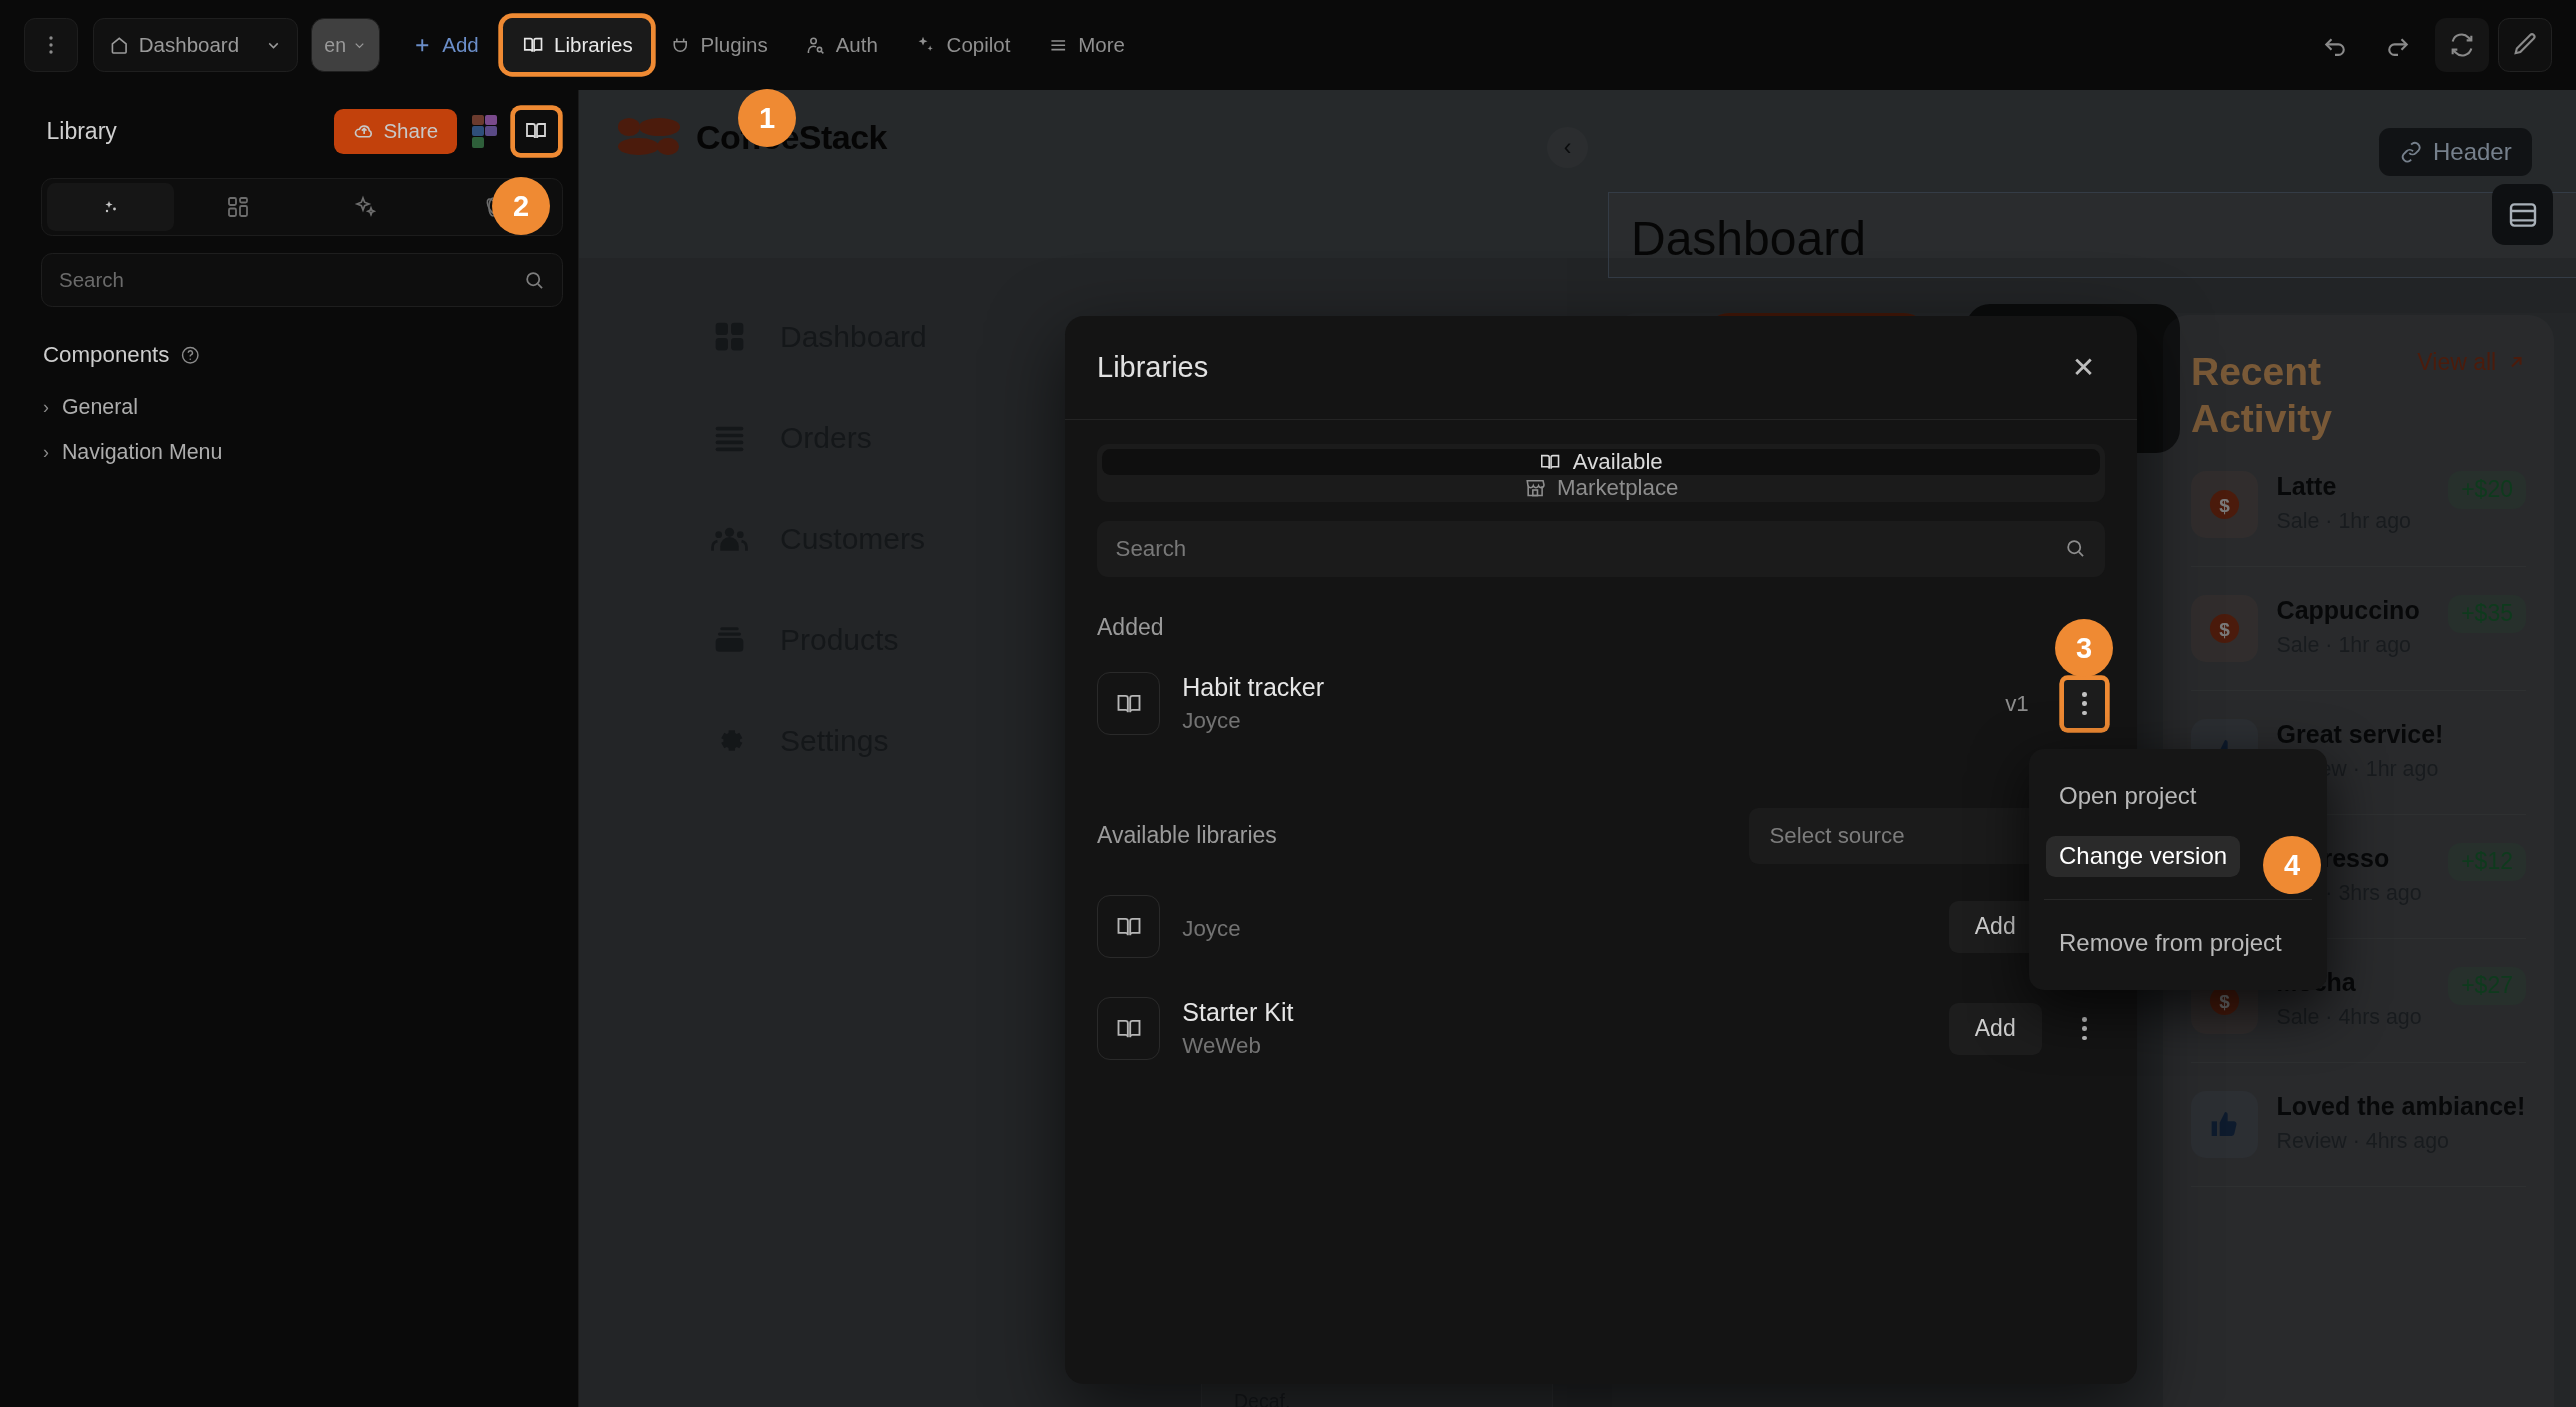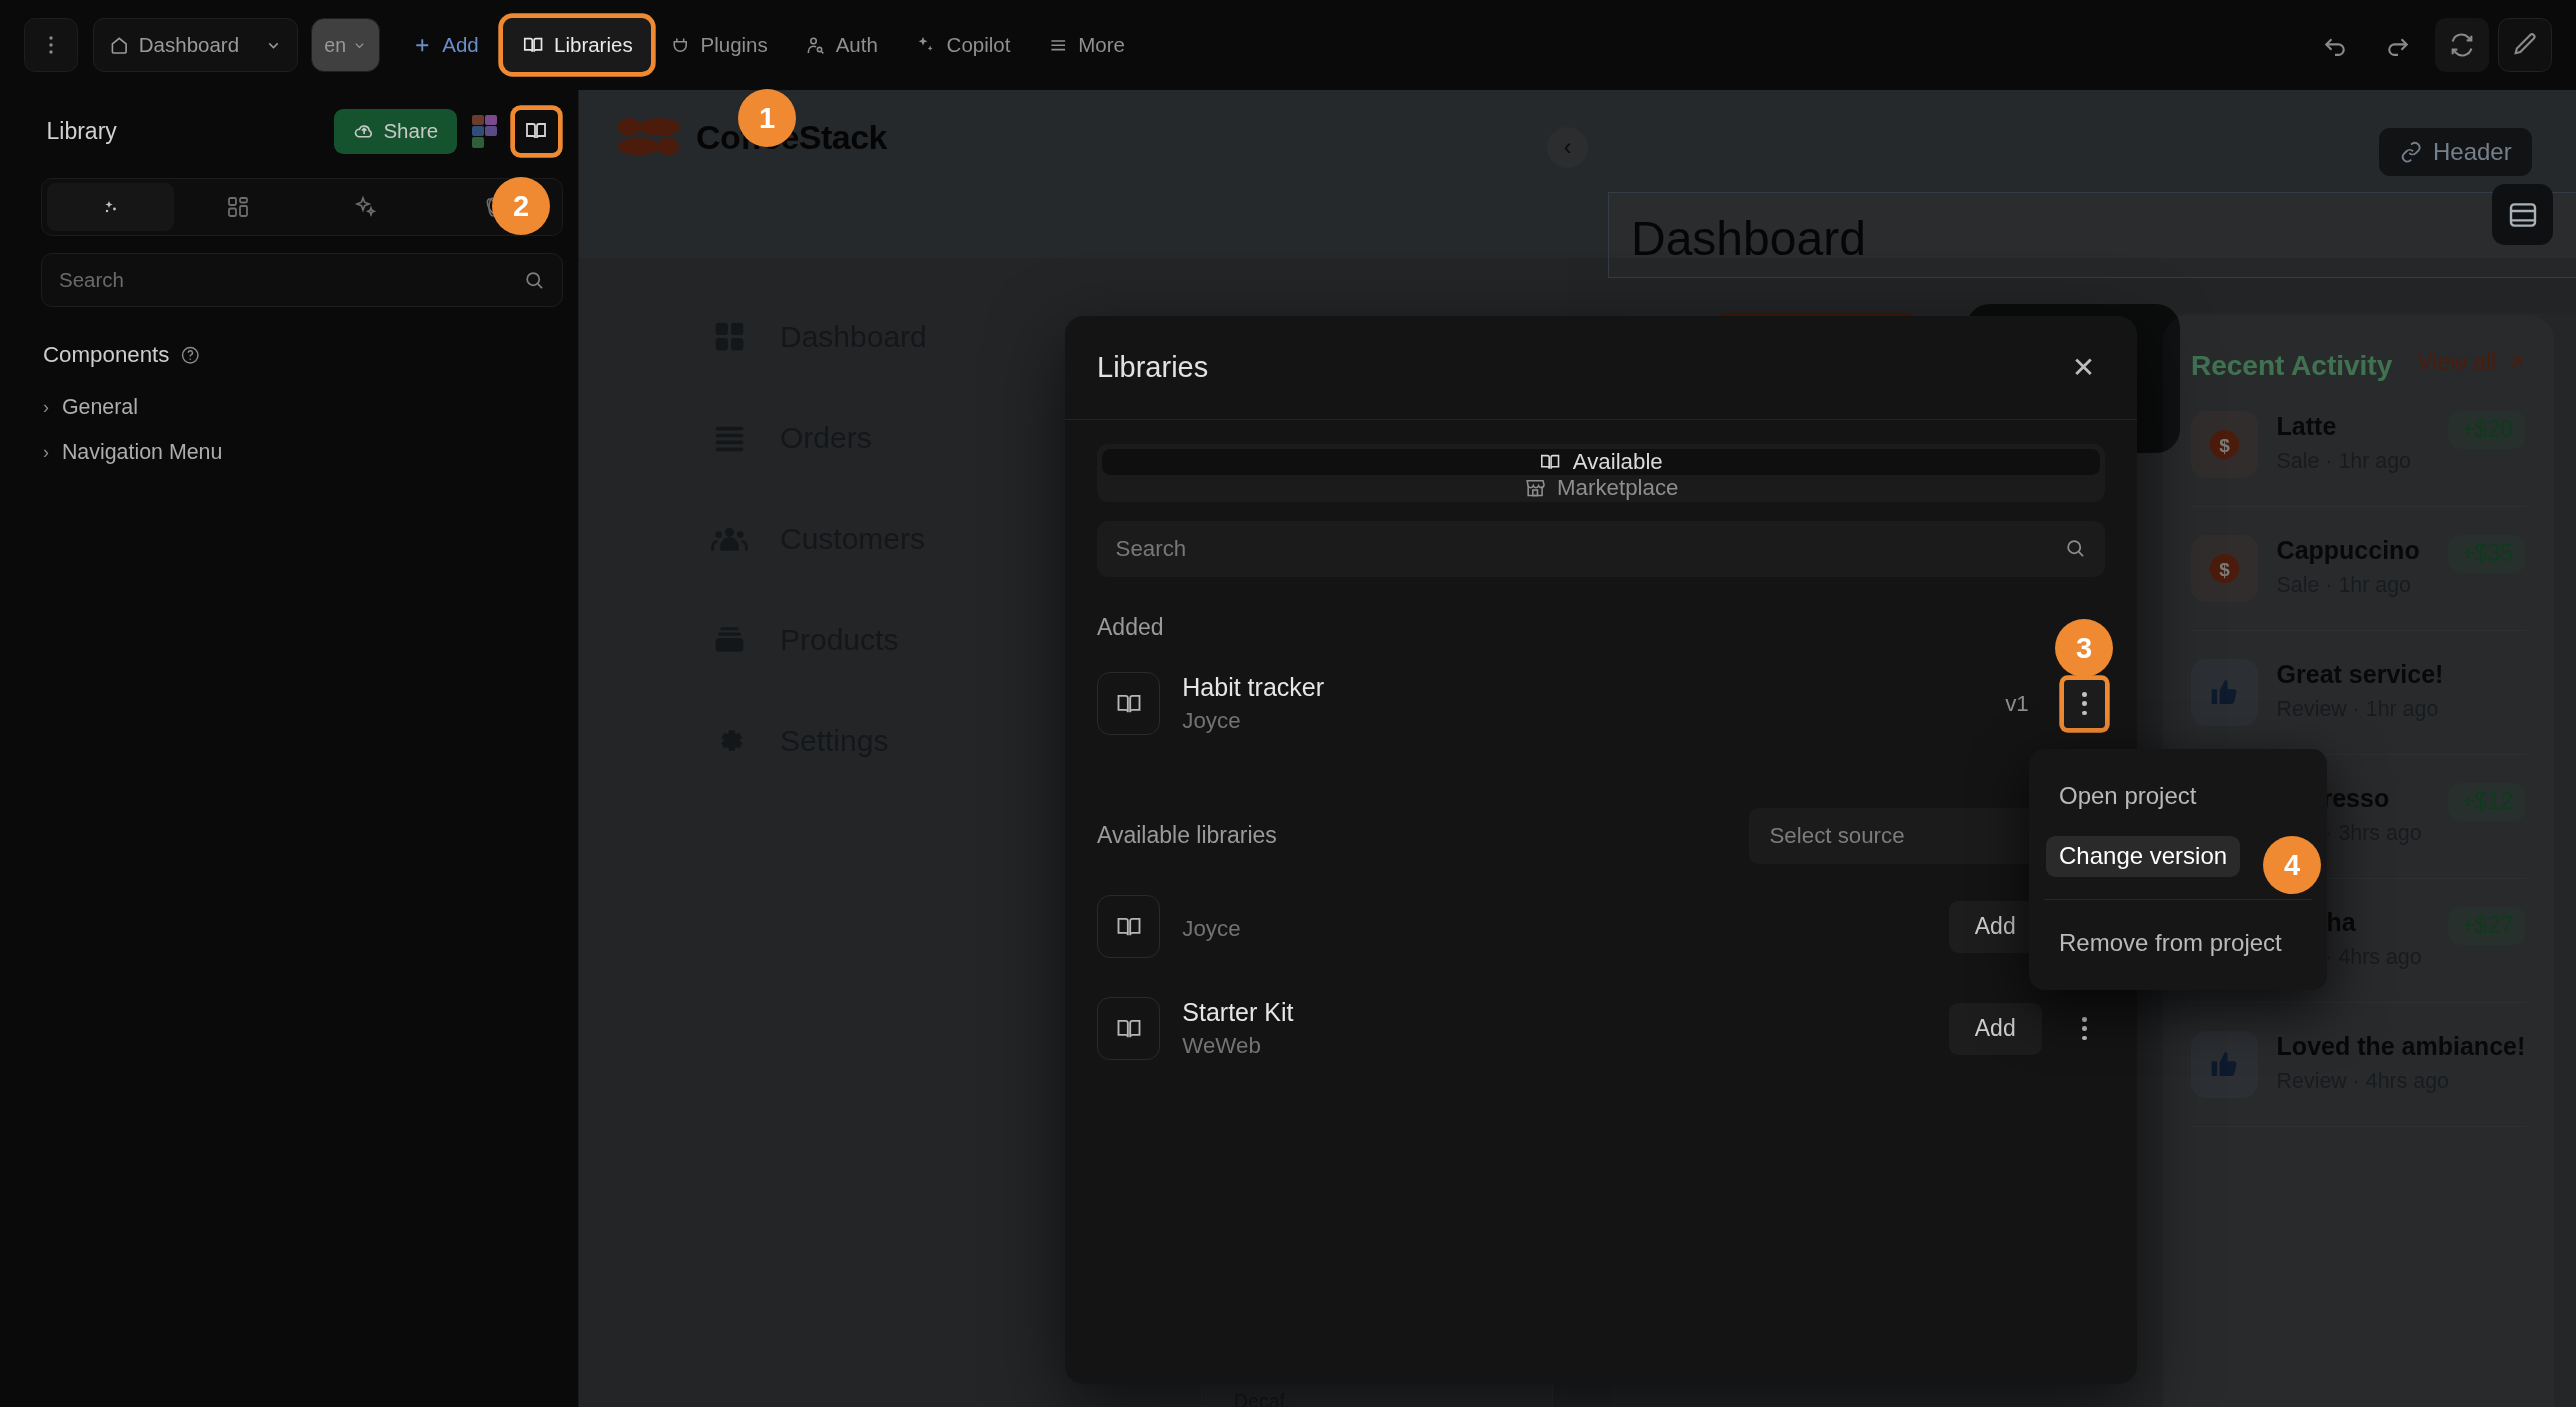--- a/index.html
+++ b/index.html
@@ -53,21 +53,21 @@
 
   
   .leftpanel {
     position: absolute; left: 0; top: 90px; width: 579px; height: 1317px;
     background: #0a0a0a; border-right: 0.9px solid #1b1b1b; z-index: 30; padding-left: 26px;
   }
   .lp-head { display: flex; align-items: center; padding: 18.6px 20.5px 9.3px 20.5px; gap: 9.3px; }
   .lp-title { font-size: 23px; color: #d0d0d0; flex: 1; }
   .lp-share {
     display: flex; align-items: center; gap: 8.4px; height: 45px; padding: 0 18.6px;
-    border-radius: 9.3px; background: #14532d; color: #c8c8c8; font-size: 20.5px;
+    border-radius: 9.3px; background: #c2410c; color: #c8c8c8; font-size: 20.5px;
   }
   .lp-figma { width: 28px; height: 32px; position: relative; margin: 0 5.6px; }
   .fg { position: absolute; width: 12px; height: 10.2px; border-radius: 1.9px; }
   .lp-bookbtn {
     width: 43px; height: 43px; border-radius: 5.6px; background: #0d0d0d;
     display: flex; align-items: center; justify-content: center; color: #d5d5d5;
     box-shadow: 0 0 0 4.7px #ef8a33;
   }
   .lp-tabs {
     margin: 15px 15px 0 15px; height: 58px; border-radius: 11.2px; background: #0e0e0e;
@@ -159,21 +159,21 @@
   .darkblob {
     position: absolute; left: 1387px; top: 214px; width: 214px; height: 149px;
     border-radius: 24px; background: #17191b;
   }
   .activity {
     position: absolute; left: 1584px; top: 225px; width: 391px; height: 1145px;
     border-radius: 26px; background: rgba(255,255,255,0.05);
     padding: 34px 28px;
   }
   .act-head { display: flex; align-items: flex-start; }
-  .act-title { font-size: 28px; font-weight: bold; color: #86efac; line-height: 1.2; flex: 1; }
+  .act-title { font-size: 39px; font-weight: bold; color: #fdba74; line-height: 1.2; flex: 1; }
   .act-viewall { font-size: 23px; color: #9e3a19; display: flex; align-items: center; gap: 9.3px; }
   .act-row { display: flex; align-items: flex-start; gap: 18.6px; padding: 28px 0;
     border-bottom: 0.9px solid rgba(255,255,255,0.07); }
   .act-ico {
     width: 67px; height: 67px; border-radius: 15px; background: rgba(160,120,100,0.22);
     display: flex; align-items: center; justify-content: center; flex: none;
   }
   .act-ico.blue { background: rgba(120,140,170,0.18); }
   .act-mid { flex: 1; min-width: 0; }
   .act-name { font-size: 25px; font-weight: bold; color: #0f1113; line-height: 1.2; }

